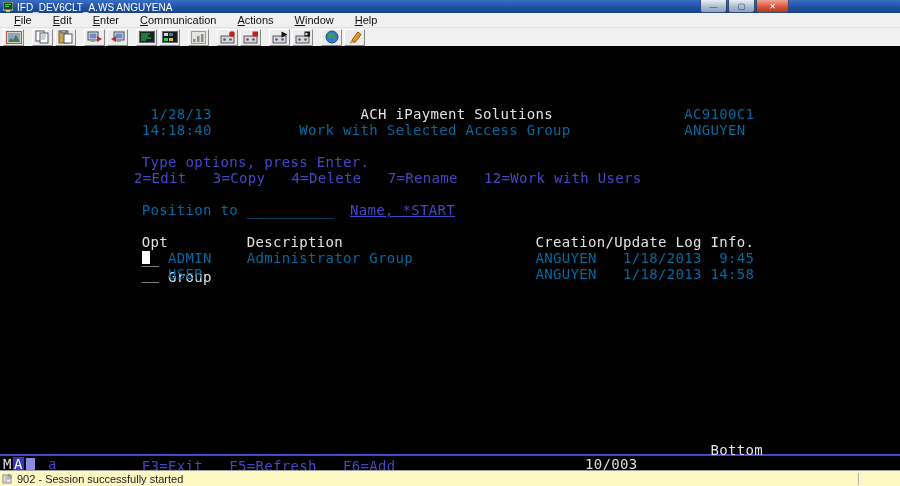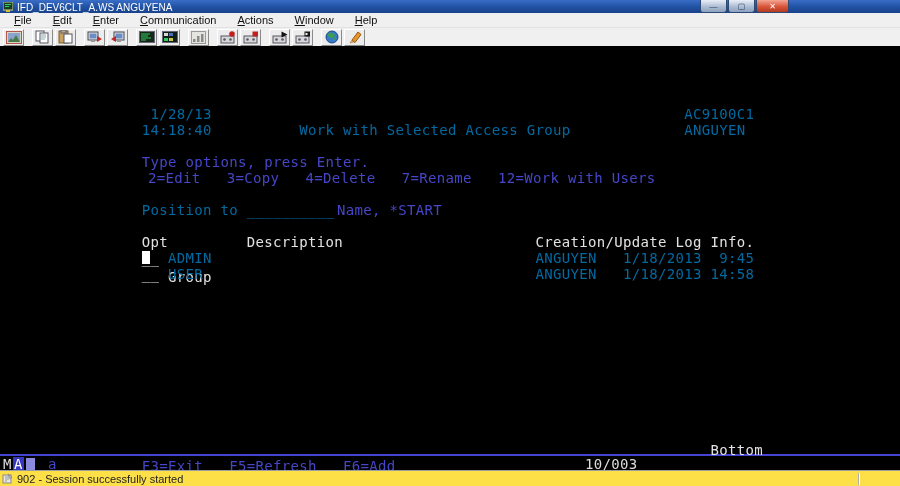--- a/index.html
+++ b/index.html
@@ -45,21 +45,21 @@
 
   
   .oia-sep{position:absolute;left:0;right:0;top:408px;height:2px;background:#4444d0;}
   .oia-m{position:absolute;left:3px;top:411px;color:#dcdcdc;line-height:14px;}
   .oia-a{position:absolute;left:13px;top:411px;color:#fff;background:#3636c2;line-height:14px;padding:0 1px;}
   .oia-block{position:absolute;left:26px;top:412px;width:9px;height:12px;background:#8a8ade;}
   .oia-shift{position:absolute;left:48px;top:411px;color:#4646c8;line-height:14px;}
   .oia-pos{position:absolute;left:585px;top:411px;color:#dcdcdc;line-height:14px;text-align:center;}
 
   
-  .statusbar{position:absolute;bottom:0;left:0;right:0;height:16px;background:#fde047;
+  .statusbar{position:absolute;bottom:0;left:0;right:0;height:16px;background:#fef9c3;
     border-top:1px solid #9e9e9e;box-sizing:border-box;display:flex;align-items:center;
     font-size:11px;color:#222;}
   .status-icon{margin:0 4px 0 2px;flex:0 0 auto;}
   .status-divider{position:absolute;left:858px;top:2px;bottom:1px;width:1px;background:#b0b0b0;
     box-shadow:1px 0 0 #ffffff;}
 </style>
 </head>
 <body>
 
 <div class="window">
@@ -215,35 +215,37 @@
     </div>
 
   <div class="terminal" id="terminal">
     <div class="oia-sep"></div>
     <span class="oia-m">M</span>
     <span class="oia-a">A</span>
     <div class="oia-block"></div>
     <span class="oia-shift">a</span>
     <span class="oia-pos">10/003</span>
   <span class="tseg c-green" style="left: 150.5px; top: 60px;">1/28/13</span>
+      <span class="tseg c-white" style="left: 360.5px; top: 60px;">ACH iPayment Solutions</span>
       <span class="tseg c-green" style="left: 684.25px; top: 60px;">AC9100C1</span>
       <span class="tseg c-green" style="left: 141.75px; top: 76px;">14:18:40</span>
       <span class="tseg c-green" style="left: 299.25px; top: 76px;">Work with Selected Access Group</span>
       <span class="tseg c-green" style="left: 684.25px; top: 76px;">ANGUYEN</span>
       <span class="tseg c-blue" style="left: 141.75px; top: 108px;">Type options, press Enter.</span>
-      <span class="tseg c-blue" style="left: 148px; top: 124px;">2=Edit   3=Copy   4=Delete   7=Rename   12=Work with Users</span>
+      <span class="tseg c-blue" style="left: 134px; top: 124px;">2=Edit   3=Copy   4=Delete   7=Rename   12=Work with Users</span>
       <span class="tseg c-green" style="left: 141.75px; top: 156px;">Position to</span>
       <span class="tseg c-green" style="left: 246.75px; top: 156px;">__________</span>
-      <span class="tseg c-blue" style="left: 337px; top: 156px;">Name, *START</span>
+      <span class="tseg c-blue" style="left: 350px; top: 156px; text-decoration: underline;">Name, *START</span>
       <span class="tseg c-white" style="left: 141.75px; top: 188px;">Opt</span>
       <span class="tseg c-white" style="left: 168px; top: 188px; margin-top: 35px;">Group</span>
       <span class="tseg c-white" style="left: 246.75px; top: 188px;">Description</span>
       <span class="tseg c-white" style="left: 535.5px; top: 188px;">Creation/Update Log Info.</span>
       <span class="tseg c-field" style="left: 141.75px; top: 204px;">__</span>
       <span class="tseg c-green" style="left: 168px; top: 204px;">ADMIN</span>
+      <span class="tseg c-green" style="left: 246.75px; top: 204px;">Administrator Group</span>
       <span class="tseg c-green" style="left: 535.5px; top: 204px;">ANGUYEN</span>
       <span class="tseg c-green" style="left: 623px; top: 204px;">1/18/2013</span>
       <span class="tseg c-green" style="left: 719.25px; top: 204px;">9:45</span>
       <span class="tseg c-field" style="left: 141.75px; top: 220px;">__</span>
       <span class="tseg c-green" style="left: 168px; top: 220px;">USER</span>
       <span class="tseg c-green" style="left: 535.5px; top: 220px;">ANGUYEN</span>
       <span class="tseg c-green" style="left: 623px; top: 220px;">1/18/2013</span>
       <span class="tseg c-green" style="left: 710.5px; top: 220px;">14:58</span>
       <span class="tseg c-white" style="left: 710.5px; top: 396px;">Bottom</span>
       <span class="tseg c-blue" style="left: 141.75px; top: 412px;">F3=Exit   F5=Refresh   F6=Add</span>

